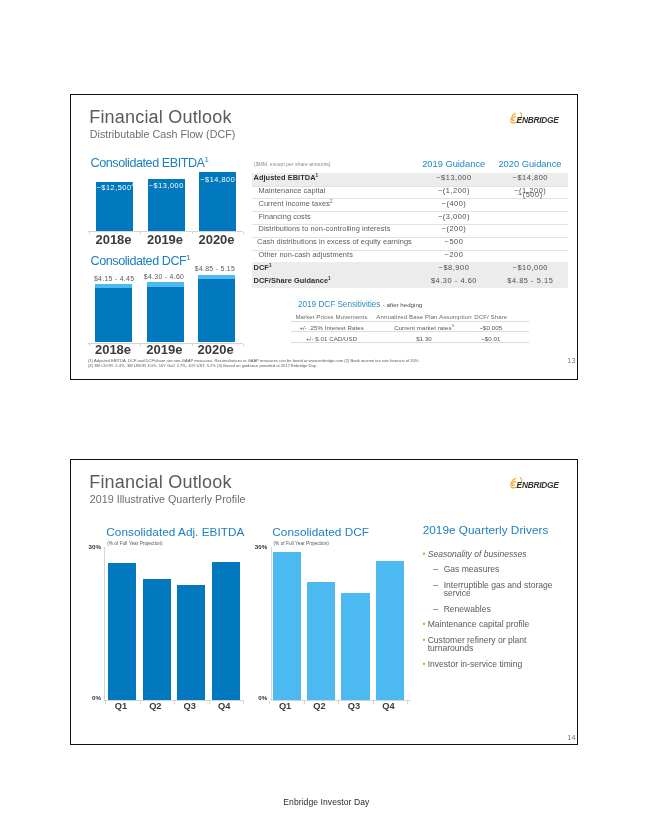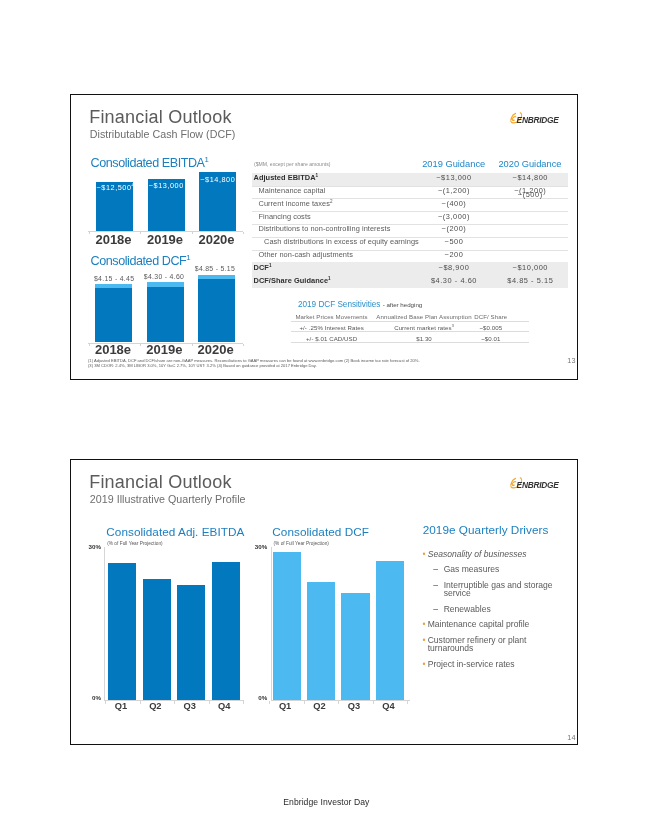--- a/index.html
+++ b/index.html
@@ -140,21 +140,21 @@
         <div class="trow" style="top:49.00000000000001px;height:12.8px;"></div>
         <div class="tline" style="top:49.00000000000001px;"></div>
         <div class="tcell-l" style="left:6.5px;top:49.400000000000006px;">Financing costs</div>
         <div class="tcell-c" style="left:151.7px;top:49.400000000000006px;width:100px;">~(3,000)</div>
         <div class="trow" style="top:61.800000000000004px;height:12.8px;"></div>
         <div class="tline" style="top:61.800000000000004px;"></div>
         <div class="tcell-l" style="left:6.5px;top:62.2px;">Distributions to non-controlling interests</div>
         <div class="tcell-c" style="left:151.7px;top:62.2px;width:100px;">~(200)</div>
         <div class="trow" style="top:74.6px;height:12.8px;"></div>
         <div class="tline" style="top:74.6px;"></div>
-        <div class="tcell-l" style="left:12px;top:75px;">Cash distributions in excess of equity earnings</div>
+        <div class="tcell-l" style="left:5px;top:75px;">Cash distributions in excess of equity earnings</div>
         <div class="tcell-c" style="left:151.7px;top:75px;width:100px;">~500</div>
         <div class="trow" style="top:87.4px;height:12.8px;"></div>
         <div class="tline" style="top:87.4px;"></div>
         <div class="tcell-l" style="left:6.5px;top:87.80000000000001px;">Other non-cash adjustments</div>
         <div class="tcell-c" style="left:151.7px;top:87.80000000000001px;width:100px;">~200</div>
         <div class="trow tsh" style="top:100.2px;height:12.8px;"></div>
         <div class="tcell-l b" style="left:1.5px;top:100.60000000000001px;">DCF<span class="sup">1</span></div>
         <div class="tcell-c" style="left:151.7px;top:100.60000000000001px;width:100px;">~$8,900</div>
         <div class="tcell-c" style="left:228px;top:100.60000000000001px;width:100px;">~$10,000</div>
         <div class="trow tsh" style="top:113px;height:12.8px;"></div>
@@ -242,21 +242,21 @@
       </div>
 
     <div class="ctitle" style="left:351.7px;top:63.3px;">2019e Quarterly Drivers</div>
     <div id="drivers">
         <div class="b1" style="left:351.5px;top:89.8px;width:120px;line-height:8.6px;"><span class="bm">•</span><span style="margin-left:5.2px;display:inline-block;vertical-align:top;width:113px;font-style:italic;">Seasonality of businesses</span></div>
         <div class="b2" style="left: 362.2px; top: 105.294px; width: 125px; line-height: 8.6px;"><span class="dm">–</span><span style="margin-left:10.5px;display:inline-block;vertical-align:top;width:110px;">Gas measures</span></div>
         <div class="b2" style="left: 362.2px; top: 120.787px; width: 125px; line-height: 8.6px;"><span class="dm">–</span><span style="margin-left:10.5px;display:inline-block;vertical-align:top;width:110px;">Interruptible gas and storage service</span></div>
         <div class="b2" style="left: 362.2px; top: 144.875px; width: 125px; line-height: 8.6px;"><span class="dm">–</span><span style="margin-left:10.5px;display:inline-block;vertical-align:top;width:110px;">Renewables</span></div>
         <div class="b1" style="left: 351.5px; top: 160.369px; width: 120px; line-height: 8.6px;"><span class="bm">•</span><span style="margin-left:5.2px;display:inline-block;vertical-align:top;width:113px;">Maintenance capital profile</span></div>
         <div class="b1" style="left: 351.5px; top: 175.863px; width: 120px; line-height: 8.6px;"><span class="bm">•</span><span style="margin-left:5.2px;display:inline-block;vertical-align:top;width:113px;">Customer refinery or plant turnarounds</span></div>
-        <div class="b1" style="left: 351.5px; top: 199.95px; width: 120px; line-height: 8.6px;"><span class="bm">•</span><span style="margin-left:5.2px;display:inline-block;vertical-align:top;width:113px;">Project in-service rates</span></div>
+        <div class="b1" style="left: 351.5px; top: 199.95px; width: 120px; line-height: 8.6px;"><span class="bm">•</span><span style="margin-left:5.2px;display:inline-block;vertical-align:top;width:113px;">Investor in-service timing</span></div>
       </div>
 
     <div class="pagenum" style="right:1.4px;bottom:2.3px;">14</div>
   </div>
 
   <div class="footer-title" style="left:283.3px;top:796.8px;">Enbridge Investor Day</div>
   <div class="footer-num" style="left:547px;top:796.8px;margin-top:44px;">47</div>
 </div>
 
 </body></html>

